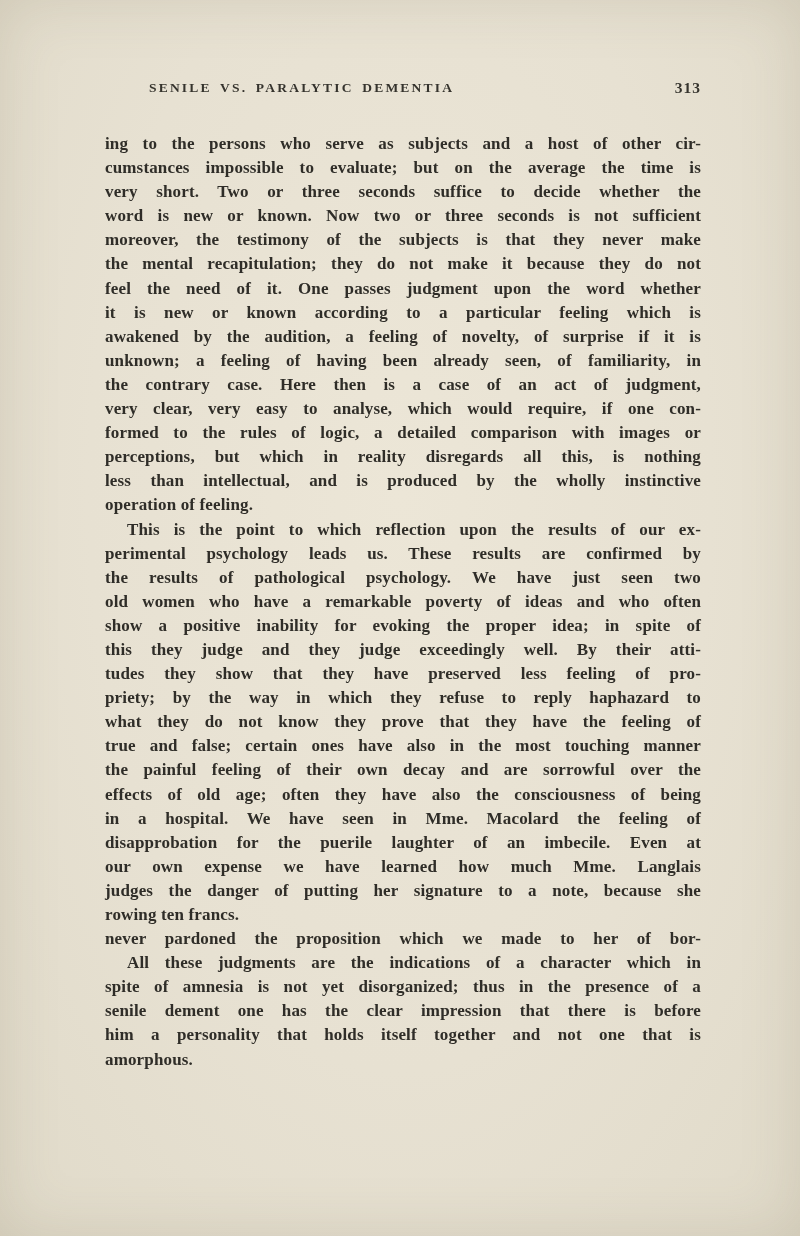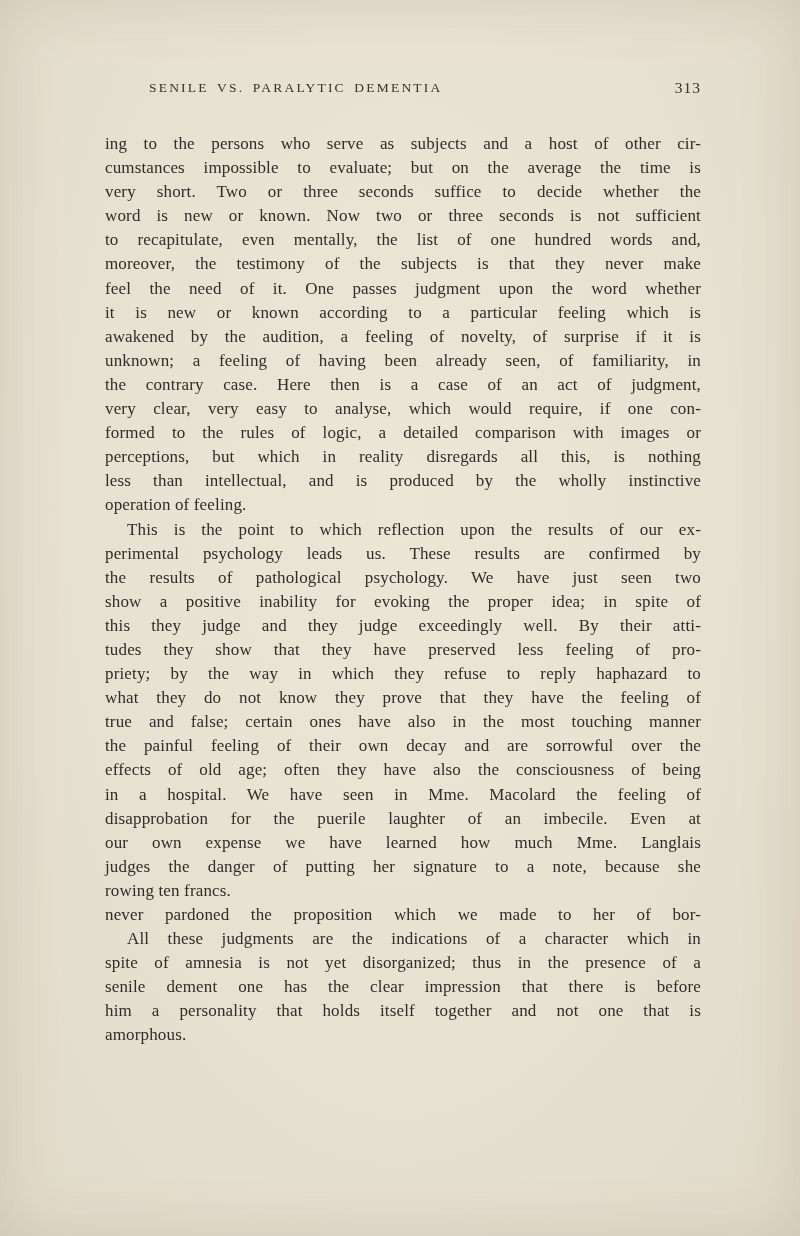--- a/index.html
+++ b/index.html
@@ -11,20 +11,21 @@
     position: relative;
     width: 800px;
     height: 1236px;
     margin: 0 auto;
     background: #e8e2d3;
     background-image: radial-gradient(ellipse at 50% 40%, #ece6d7 0%, #e7e1d2 55%, #e0dac9 100%);
     box-shadow: inset 0 0 60px rgba(120,110,85,0.18);
     overflow: hidden;
     font-family: "Liberation Serif", "DejaVu Serif", serif;
     color: #2f2d28;
+    font-weight: bold;
   }
   .column {
     position: absolute;
     left: 105px;
     top: 80px;
     width: 596px;
   }
   .running-header {
     position: relative;
     height: 34px;
@@ -78,37 +79,38 @@
     <div class="running-header">
       <span class="running-title">SENILE VS. PARALYTIC DEMENTIA</span>
       <span class="page-number">313</span>
     </div>
     <div class="body-text">
         <div class="paragraph">
           <div class="line">ing to the persons who serve as subjects and a host of other cir-</div>
           <div class="line">cumstances impossible to evaluate; but on the average the time is</div>
           <div class="line">very short.  Two or three seconds suffice to decide whether the</div>
           <div class="line">word is new or known.  Now two or three seconds is not sufficient</div>
-          <div class="line">to recapitulate, even mentally, the list of one hundred words and,</div>
           <div class="line">moreover, the testimony of the subjects is that they never make</div>
+          <div class="line">the mental recapitulation; they do not make it because they do not</div>
           <div class="line">feel the need of it.  One passes judgment upon the word whether</div>
           <div class="line">it is new or known according to a particular feeling which is</div>
           <div class="line">awakened by the audition, a feeling of novelty, of surprise if it is</div>
           <div class="line">unknown; a feeling of having been already seen, of familiarity, in</div>
           <div class="line">the contrary case.  Here then is a case of an act of judgment,</div>
           <div class="line">very clear, very easy to analyse, which would require, if one con-</div>
           <div class="line">formed to the rules of logic, a detailed comparison with images or</div>
           <div class="line">perceptions, but which in reality disregards all this, is nothing</div>
           <div class="line">less than intellectual, and is produced by the wholly instinctive</div>
           <div class="line last">operation of feeling.</div>
         </div>
         <div class="paragraph">
           <div class="line first-indent">This is the point to which reflection upon the results of our ex-</div>
           <div class="line">perimental psychology leads us.  These results are confirmed by</div>
           <div class="line">the results of pathological psychology.  We have just seen two</div>
+          <div class="line">old women who have a remarkable poverty of ideas and who often</div>
           <div class="line">show a positive inability for evoking the proper idea; in spite of</div>
           <div class="line">this they judge and they judge exceedingly well.  By their atti-</div>
           <div class="line">tudes they show that they have preserved less feeling of pro-</div>
           <div class="line">priety; by the way in which they refuse to reply haphazard to</div>
           <div class="line">what they do not know they prove that they have the feeling of</div>
           <div class="line">true and false; certain ones have also in the most touching manner</div>
           <div class="line">the painful feeling of their own decay and are sorrowful over the</div>
           <div class="line">effects of old age; often they have also the consciousness of being</div>
           <div class="line">in a hospital.  We have seen in Mme. Macolard the feeling of</div>
           <div class="line">disapprobation for the puerile laughter of an imbecile.  Even at</div>

